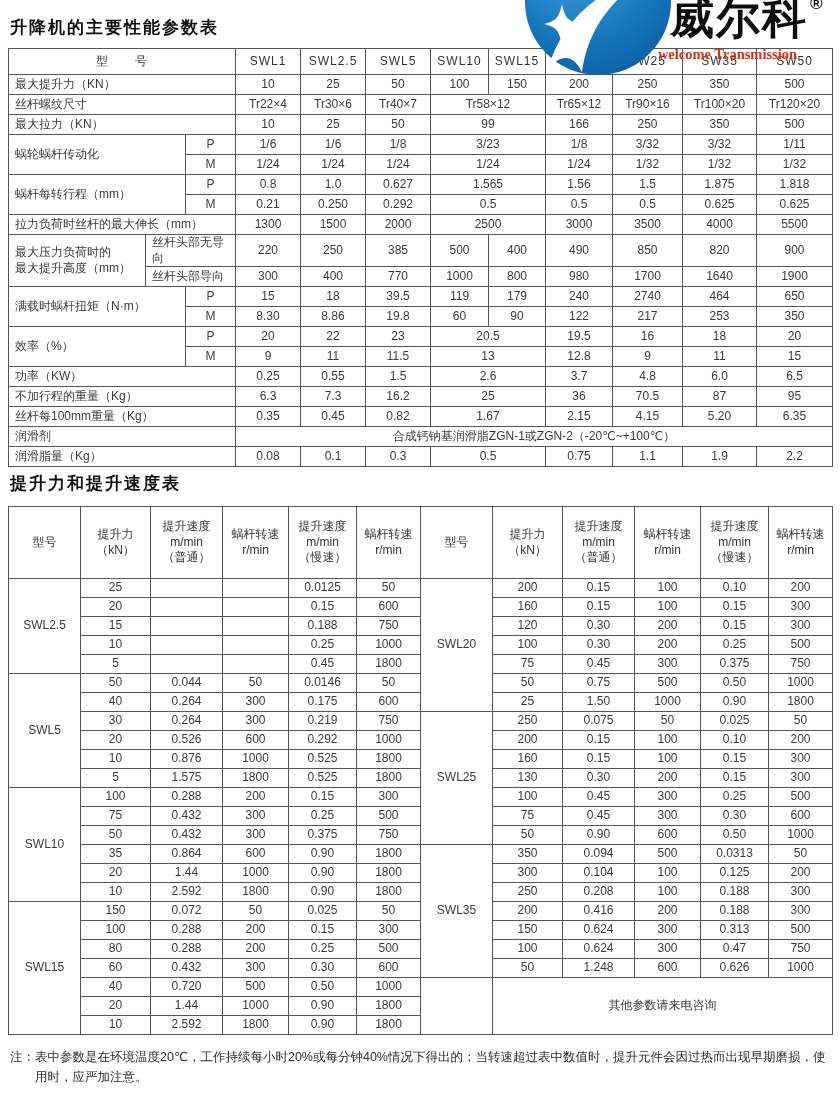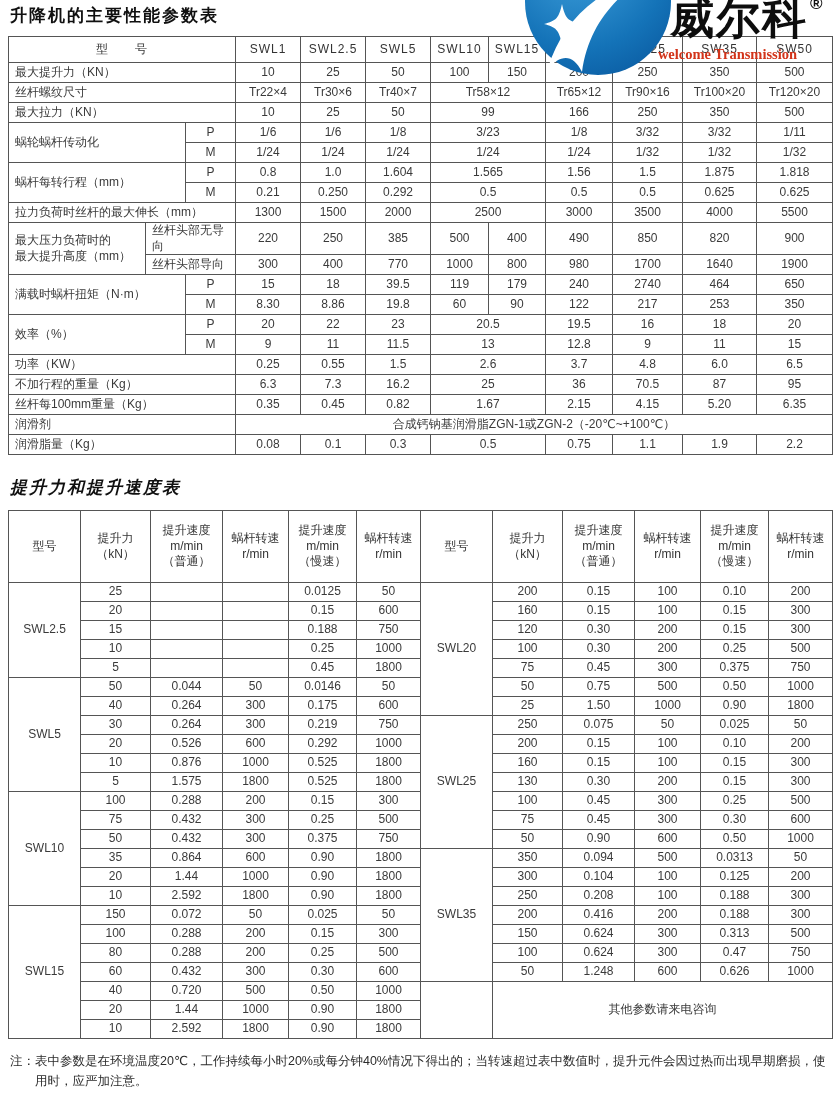--- a/index.html
+++ b/index.html
@@ -1,22 +1,22 @@
 <!DOCTYPE html>
 <html><head>
 <meta charset="utf-8">
 <style>
   html,body{margin:0;padding:0;}
   body{
     width:840px;height:1099px;background:#ffffff;position:relative;overflow:hidden;
     font-family:"Liberation Sans","DejaVu Sans",sans-serif;color:#2e2e2e;
   }
-  .wrap{padding:2px 8px 0 8px;position:relative;}
+  .wrap{padding:14px 8px 0 8px;position:relative;}
   .doc-title{font-size:17px;font-weight:bold;color:#101010;letter-spacing:2px;margin:2px 0 9px 2px;}
-  .title2{margin-top:21px;margin-bottom:11px;font-style:italic;}
+  .title2{margin-top:5px;margin-bottom:11px;}
   table{border-collapse:collapse;table-layout:fixed;width:824px;background:#fff;}
   td,th{border:1px solid #555;font-size:12px;color:#3a3a3a;text-align:center;vertical-align:middle;
         padding:0 2px;font-weight:normal;white-space:pre-line;line-height:1.3;overflow:hidden;}
   th{color:#333;}
   .t1 tr{height:20px;}
   .t1 tr.hdr{height:26px;margin-left:24px;}
   .t1 th{letter-spacing:1px;}
   .al{text-align:left;padding-left:6px;margin-left:45px;}
   .t2 tr{height:19px;}
   .t2 tr.hdr{height:72px;}
@@ -122,21 +122,21 @@
           <td>1/24</td>
           <td>1/32</td>
           <td>1/32</td>
           <td>1/32</td>
         </tr>
         <tr>
           <td colspan="2" rowspan="2" class="al">蜗杆每转行程（mm）</td>
           <td>P</td>
           <td>0.8</td>
           <td>1.0</td>
-          <td>1.604</td>
+          <td>0.627</td>
           <td colspan="2">1.565</td>
           <td>1.56</td>
           <td>1.5</td>
           <td>1.875</td>
           <td>1.818</td>
         </tr>
         <tr>
           <td>M</td>
           <td>0.21</td>
           <td>0.250</td>

